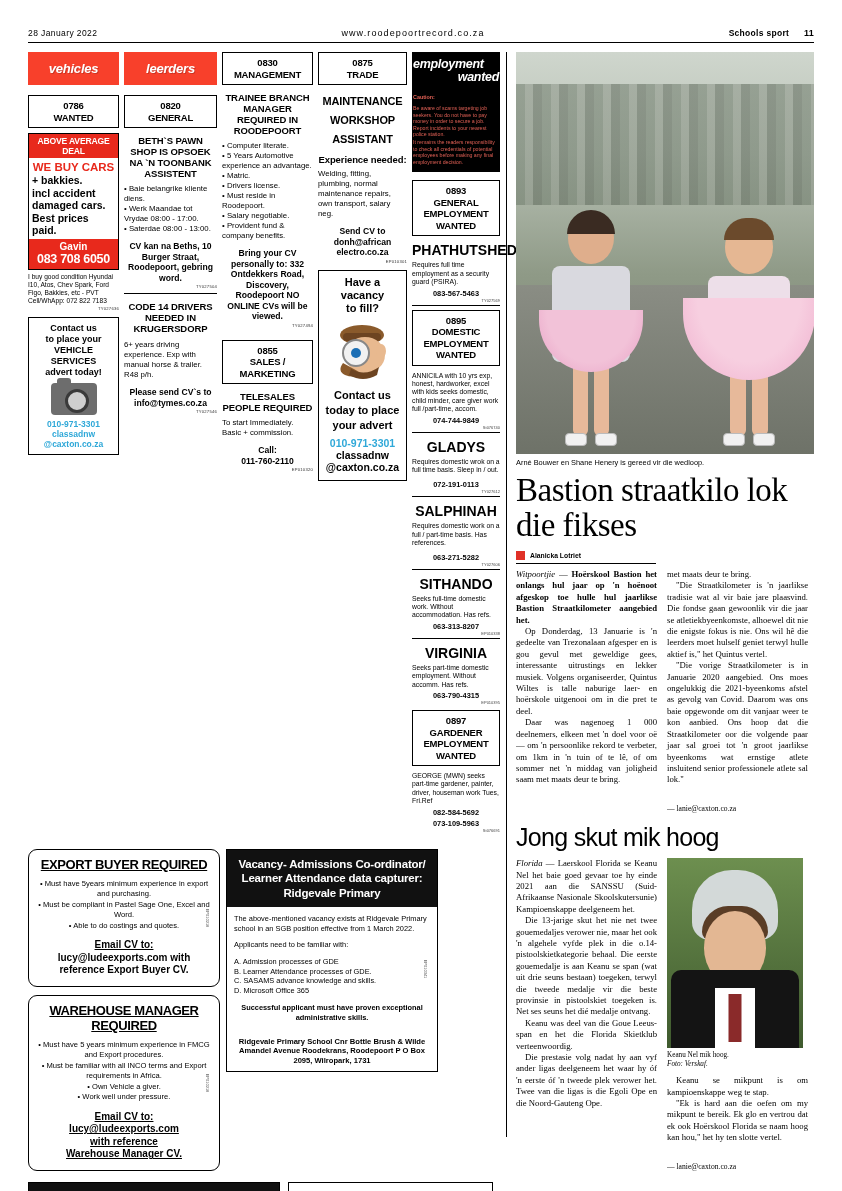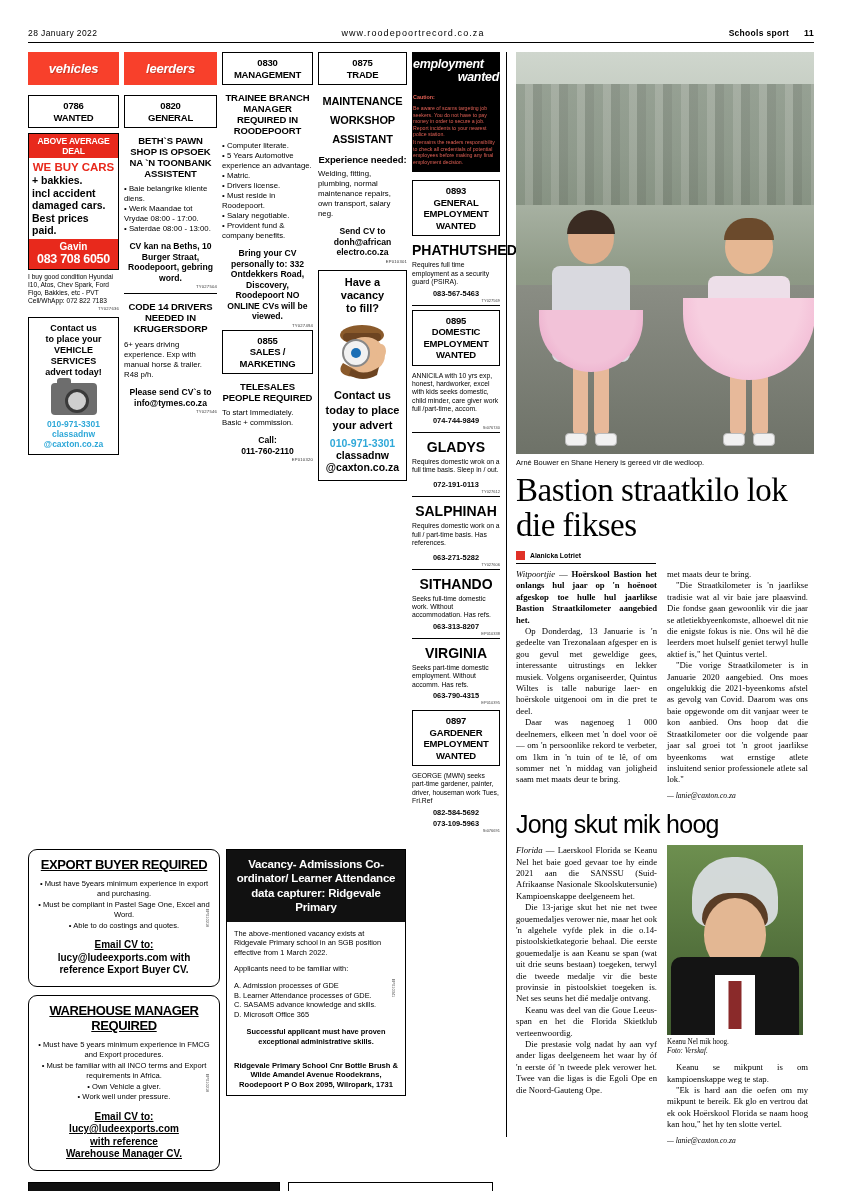--- a/index.html
+++ b/index.html
@@ -151,21 +151,21 @@
      padding-bottom:3px; width:140px; }
   .byline .sq { width:9px; height:9px; background:#E03127; }
   .byline .nm { font-size:6.8px; font-weight:bold; }
   .artcols { display:flex; gap:10px; margin-top:5px; }
   .artcol { width:141px; font-family:"Liberation Serif", serif; font-size:8.7px;
      line-height:11.4px; text-align:justify; }
   .artcol p { margin:0 0 0; text-indent:9px; }
   .artcol p.first { text-indent:0; }
   .artcol .lead { font-style:italic; }
   .artcol .bld { font-weight:bold; }
-  .sig { font-style:italic; font-size:7.6px; margin-top:4px;}
+  .sig { font-size:7.6px; margin-top:17px;}
   .photo-small { width:136px; height:190px; position:relative; overflow:hidden; }
   .cap2 { font-size:7.2px; line-height:9px; margin-top:3px;}
   .cap2 i { font-style:italic; }
 
   
   .scene1 { position:absolute; inset:0; background:
       linear-gradient(180deg,#cfd6cd 0%,#b9c2b6 25%,#8f9a87 55%,#6f7a66 100%); }
   .scene1 .road { position:absolute; left:0; right:0; bottom:0; height:42%;
       background:linear-gradient(180deg,#8a8d84,#6e7268); }
   .scene1 .bg-crowd { position:absolute; left:0; right:0; top:8%; height:30%;
@@ -293,21 +293,21 @@
           <div class="adbody">• Computer literate.</div>
           <div class="adbody">• 5 Years Automotive experience an advantage.</div>
           <div class="adbody">• Matric.</div>
           <div class="adbody">• Drivers license.</div>
           <div class="adbody">• Must reside in Roodepoort.</div>
           <div class="adbody">• Salary negotiable.</div>
           <div class="adbody">• Provident fund &amp; company benefits.</div>
           <div class="adcenterbold">Bring your CV personally to: 332 Ontdekkers Road, Discovery, Roodepoort NO ONLINE CVs will be viewed.</div>
           <div class="adref">TY027494</div>
 
-          <div class="catbox" style="margin-top:2px">
+          <div class="catbox" style="margin-top:12px">
             <span class="num">0855</span>
             <span>SALES / MARKETING</span>
           </div>
           <div class="adtitle">TELESALES PEOPLE REQUIRED</div>
           <div class="adbody">To start Immediately. Basic + commission.</div>
           <div class="adcenterbold">Call:</div>
           <div class="phone-c">011-760-2110</div>
           <div class="adref">EP010320</div>
         </div>
 
@@ -452,21 +452,21 @@
             <div class="mail">
               <span class="u">Email CV to:</span>
               <span class="u">lucy@ludeexports.com</span>
               <span class="u">with reference</span>
               <span class="u">Warehouse Manager CV.</span>
             </div>
             <div class="sideref">EP010218</div>
           </div>
         </div>
 
-        <div style="width:180px">
+        <div style="width:212px">
           <div class="ridge">
             <div class="hdr">Vacancy- Admissions Co-ordinator/ Learner Attendance data capturer: Ridgevale Primary</div>
             <div class="bd">
               <p style="margin:0 0 7px">The above-mentioned vacancy exists at Ridgevale Primary school in an SGB position effective from 1 March 2022.</p>
               <p style="margin:0 0 7px">Applicants need to be familiar with:</p>
               <div>A. Admission processes of GDE</div>
               <div>B. Learner Attendance processes of GDE.</div>
               <div>C. SASAMS advance knowledge and skills.</div>
               <div>D. Microsoft Office 365</div>
               <p class="bold" style="margin:8px 0 2px">Successful applicant must have proven exceptional administrative skills.</p>

